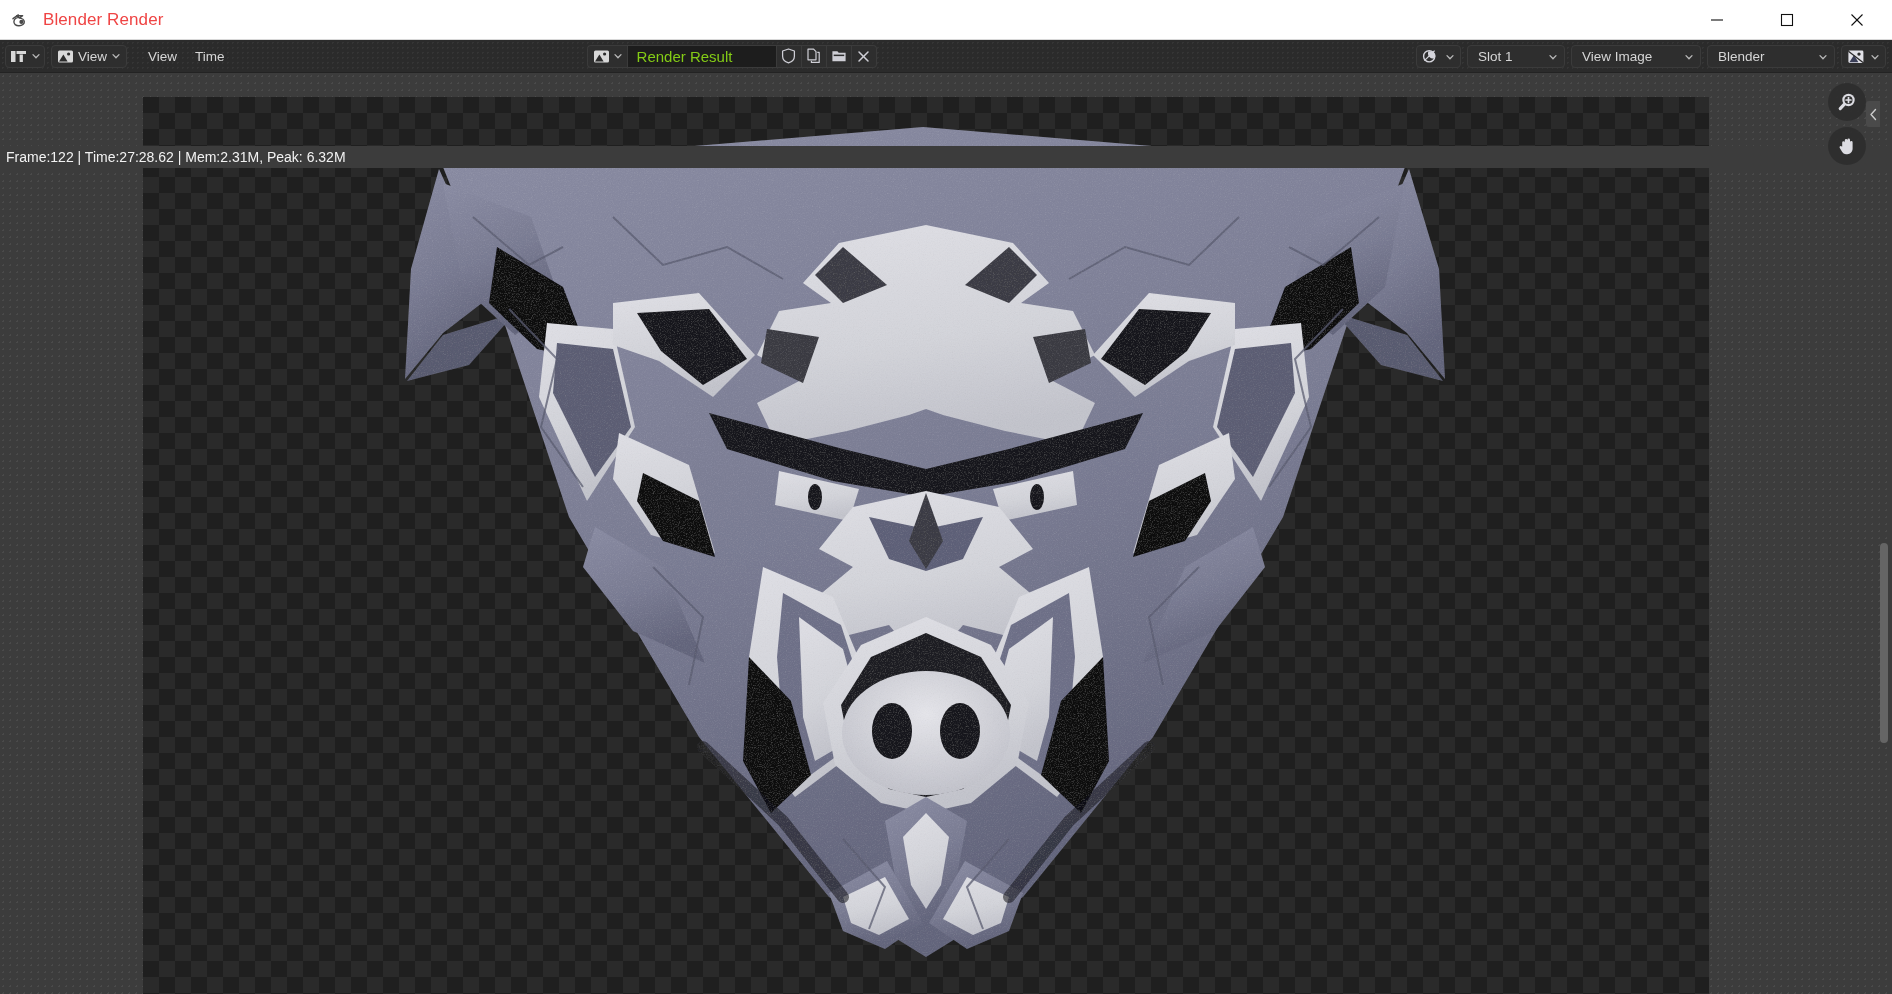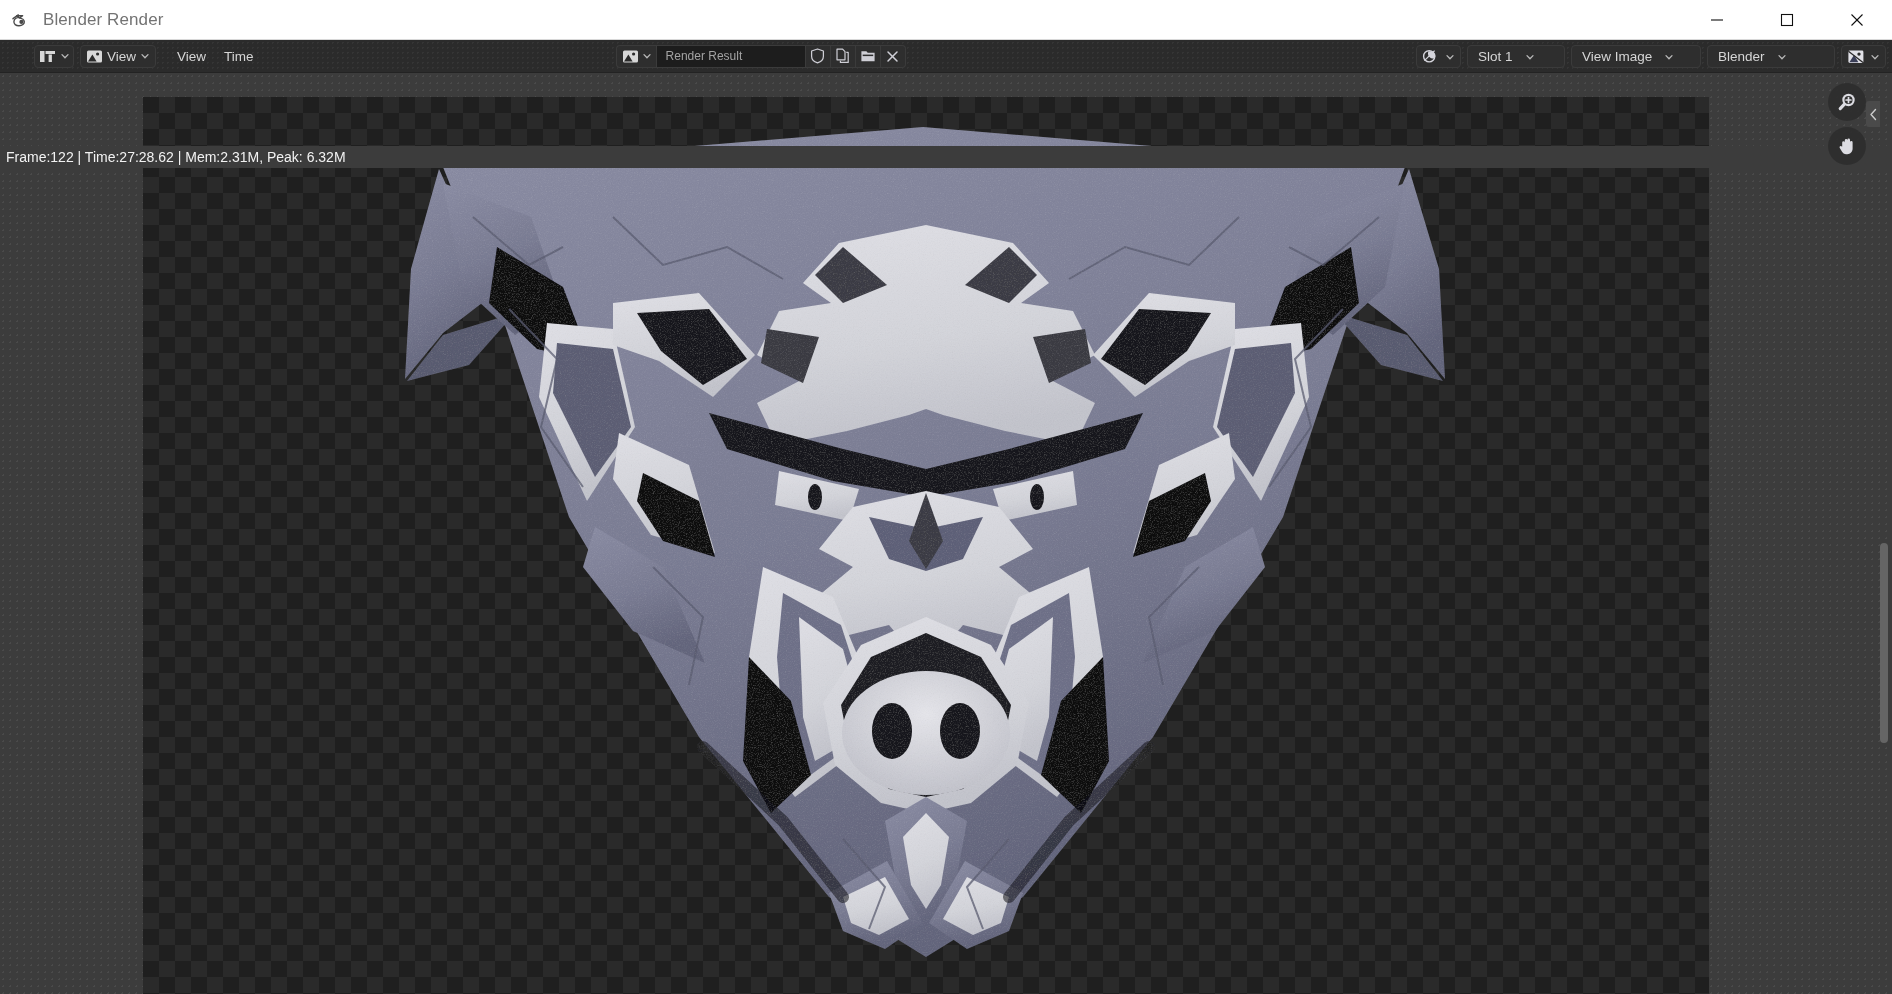--- a/index.html
+++ b/index.html
@@ -12,41 +12,40 @@
   
   #titlebar {
     height: 40px; width: 100%;
     background: #ffffff;
     display: flex; align-items: center;
     border-bottom: 1px solid #d8d8d8;
     position: relative;
   }
   #blender-logo { margin-left: 11px; width: 22px; height: 22px; display:block; }
   #window-title {
-    margin-left: 10px; font-size: 17px; color: #737373;
+    margin-left: 10px; font-size: 17px; color: #ef4444;
     letter-spacing: .1px; white-space: nowrap;
   }
   #window-controls { margin-left: auto; display: flex; height: 100%; }
   .wc-btn {
     width: 70px; height: 100%;
     display: flex; align-items: center; justify-content: center;
     cursor: default;
   }
   .wc-glyph { display: block; }
 
   
   #header {
     height: 33px; width: 100%;
     background: #2b2b2b;
     background-image: radial-gradient(circle, #353535 1px, transparent 1px);
     background-size: 5px 5px;
     display: flex; align-items: center;
     position: relative;
     border-bottom: 1px solid #232323;
-    padding-left: 29px;
   }
   .btn-dark {
     background: #2e2e2e; border: 1px solid #3b3b3b;
     border-radius: 4px; height: 23px;
     display: flex; align-items: center; color: #d6d6d6;
     font-size: 13.5px; padding: 0 5px; gap: 4px;
     cursor: default; white-space: nowrap;
   }
   .btn-icon-only { padding: 0 3px 0 4px; }
   .chev { width: 10px; height: 10px; flex: none; opacity: .85; }
@@ -60,39 +59,39 @@
   #id-type-btn {
     background: #2e2e2e; border: 1px solid #3b3b3b;
     border-radius: 4px 0 0 4px; border-right: none;
     height: 23px; display: flex; align-items: center;
     padding: 0 4px 0 5px; gap: 3px; cursor: default;
   }
   #id-name-field {
     background: #1d1d1d; border: 1px solid #3b3b3b;
     height: 23px; min-width: 150px;
     display: flex; align-items: center; padding: 0 9px;
-    color: #a3a3a3; font-size: 12px; cursor: text;
+    color: #84cc16; font-size: 15px; cursor: text;
   }
   .id-op-btn {
     background: #2e2e2e; border: 1px solid #3b3b3b; border-left: none;
     height: 23px; width: 25px;
     display: flex; align-items: center; justify-content: center;
     cursor: default;
   }
   .id-op-btn:last-child { border-radius: 0 4px 4px 0; }
 
   
   #hdr-right {
     position: absolute; right: 6px; top: 0; height: 33px;
     display: flex; align-items: center; gap: 6px;
   }
   .dd {
     background: #2e2e2e; border: 1px solid #3b3b3b; border-radius: 4px;
     height: 23px; display: flex; align-items: center;
-    gap: 12px;
+    justify-content: space-between; gap: 12px;
     color: #d6d6d6; font-size: 13.5px; padding: 0 6px 0 10px;
     cursor: default; white-space: nowrap;
   }
 
   
   #infoline {
     position: absolute; left: 0; top: 73px;
     height: 22px; width: 100%;
     display: flex; align-items: center;
     padding-left: 6px;

